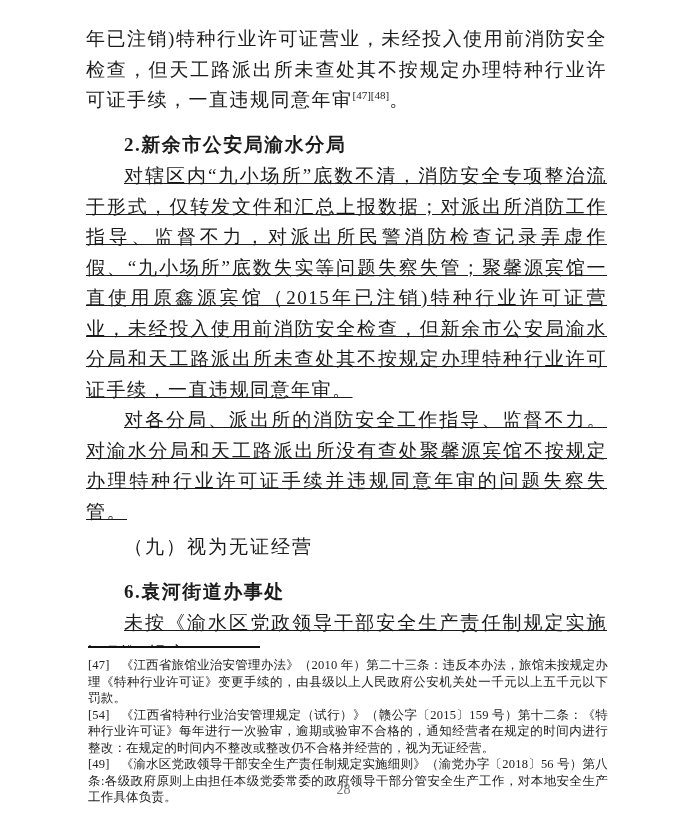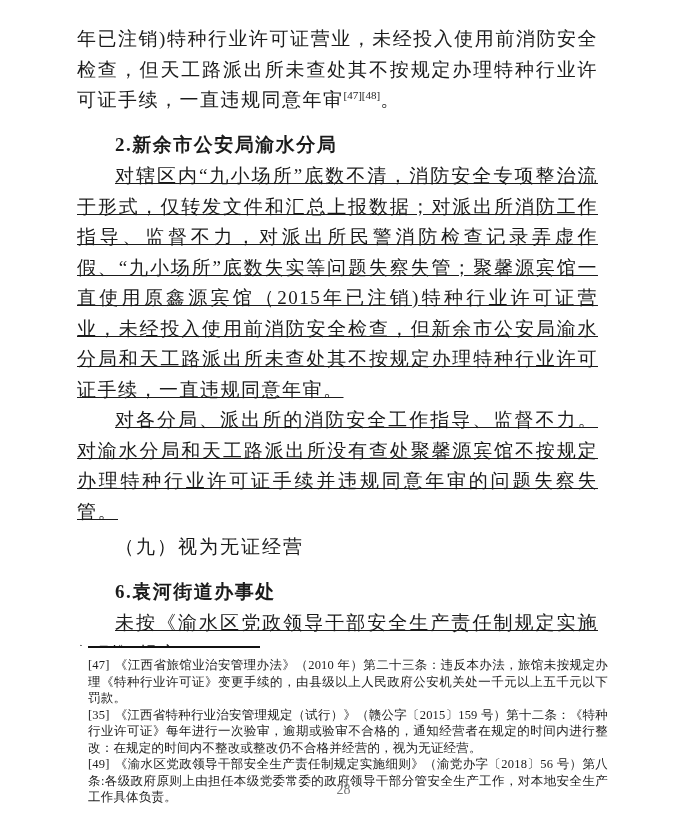--- a/index.html
+++ b/index.html
@@ -11,21 +11,21 @@
     position: relative;
     width: 687px;
     height: 826px;
     background: #ffffff;
     font-family: "Liberation Serif", "DejaVu Serif", serif;
     color: #1b1b1b;
     overflow: hidden;
   }
   .content {
     position: absolute;
-    left: 77px;
+    left: 86px;
     top: 24px;
     width: 521px;
     height: 622px;
     overflow: hidden;
   }
   .body-text {
     margin: 0;
     font-size: 19px;
     line-height: 30.5px;
     letter-spacing: 1.5px;
@@ -68,21 +68,21 @@
     margin: 0 0 9px 0;
   }
   .fn {
     margin: 0;
     font-size: 12.5px;
     line-height: 16.5px;
     letter-spacing: 0.2px;
     text-align: justify;
     text-justify: inter-ideograph;
   }
-  .fn-label { margin-right: 5px; }
+  .fn-label { margin-right: 11px; }
   .page-number {
     position: absolute;
     left: 0;
     width: 100%;
     top: 782px;
     text-align: center;
     font-size: 14px;
     color: #737373;
   }
 </style>
@@ -115,21 +115,21 @@
   </div>
 
   <div class="footnotes">
     <div class="fn-rule"></div>
 
     <p class="fn">
       <span class="fn-label">[47]</span><span>《江西省旅馆业治安管理办法》（2010 年）第二十三条：违反本办法，旅馆未按规定办理《特种行业许可证》变更手续的，由县级以上人民政府公安机关处一千元以上五千元以下罚款。</span>
     </p>
 
     <p class="fn">
-      <span class="fn-label">[35]</span><span>《江西省特种行业治安管理规定（试行）》（赣公字〔2015〕159 号）第十二条：《特种行业许可证》每年进行一次验审，逾期或验审不合格的，通知经营者在规定的时间内进行整改：在规定的时间内不整改或整改仍不合格并经营的，视为无证经营。</span>
+      <span class="fn-label">[54]</span><span>《江西省特种行业治安管理规定（试行）》（赣公字〔2015〕159 号）第十二条：《特种行业许可证》每年进行一次验审，逾期或验审不合格的，通知经营者在规定的时间内进行整改：在规定的时间内不整改或整改仍不合格并经营的，视为无证经营。</span>
     </p>
 
     <p class="fn">
       <span class="fn-label">[49]</span><span>《渝水区党政领导干部安全生产责任制规定实施细则》（渝党办字〔2018〕56 号）第八条:各级政府原则上由担任本级党委常委的政府领导干部分管安全生产工作，对本地安全生产工作具体负责。</span>
     </p>
   </div>
 
   <div class="page-number">28</div>
 
 </div>

